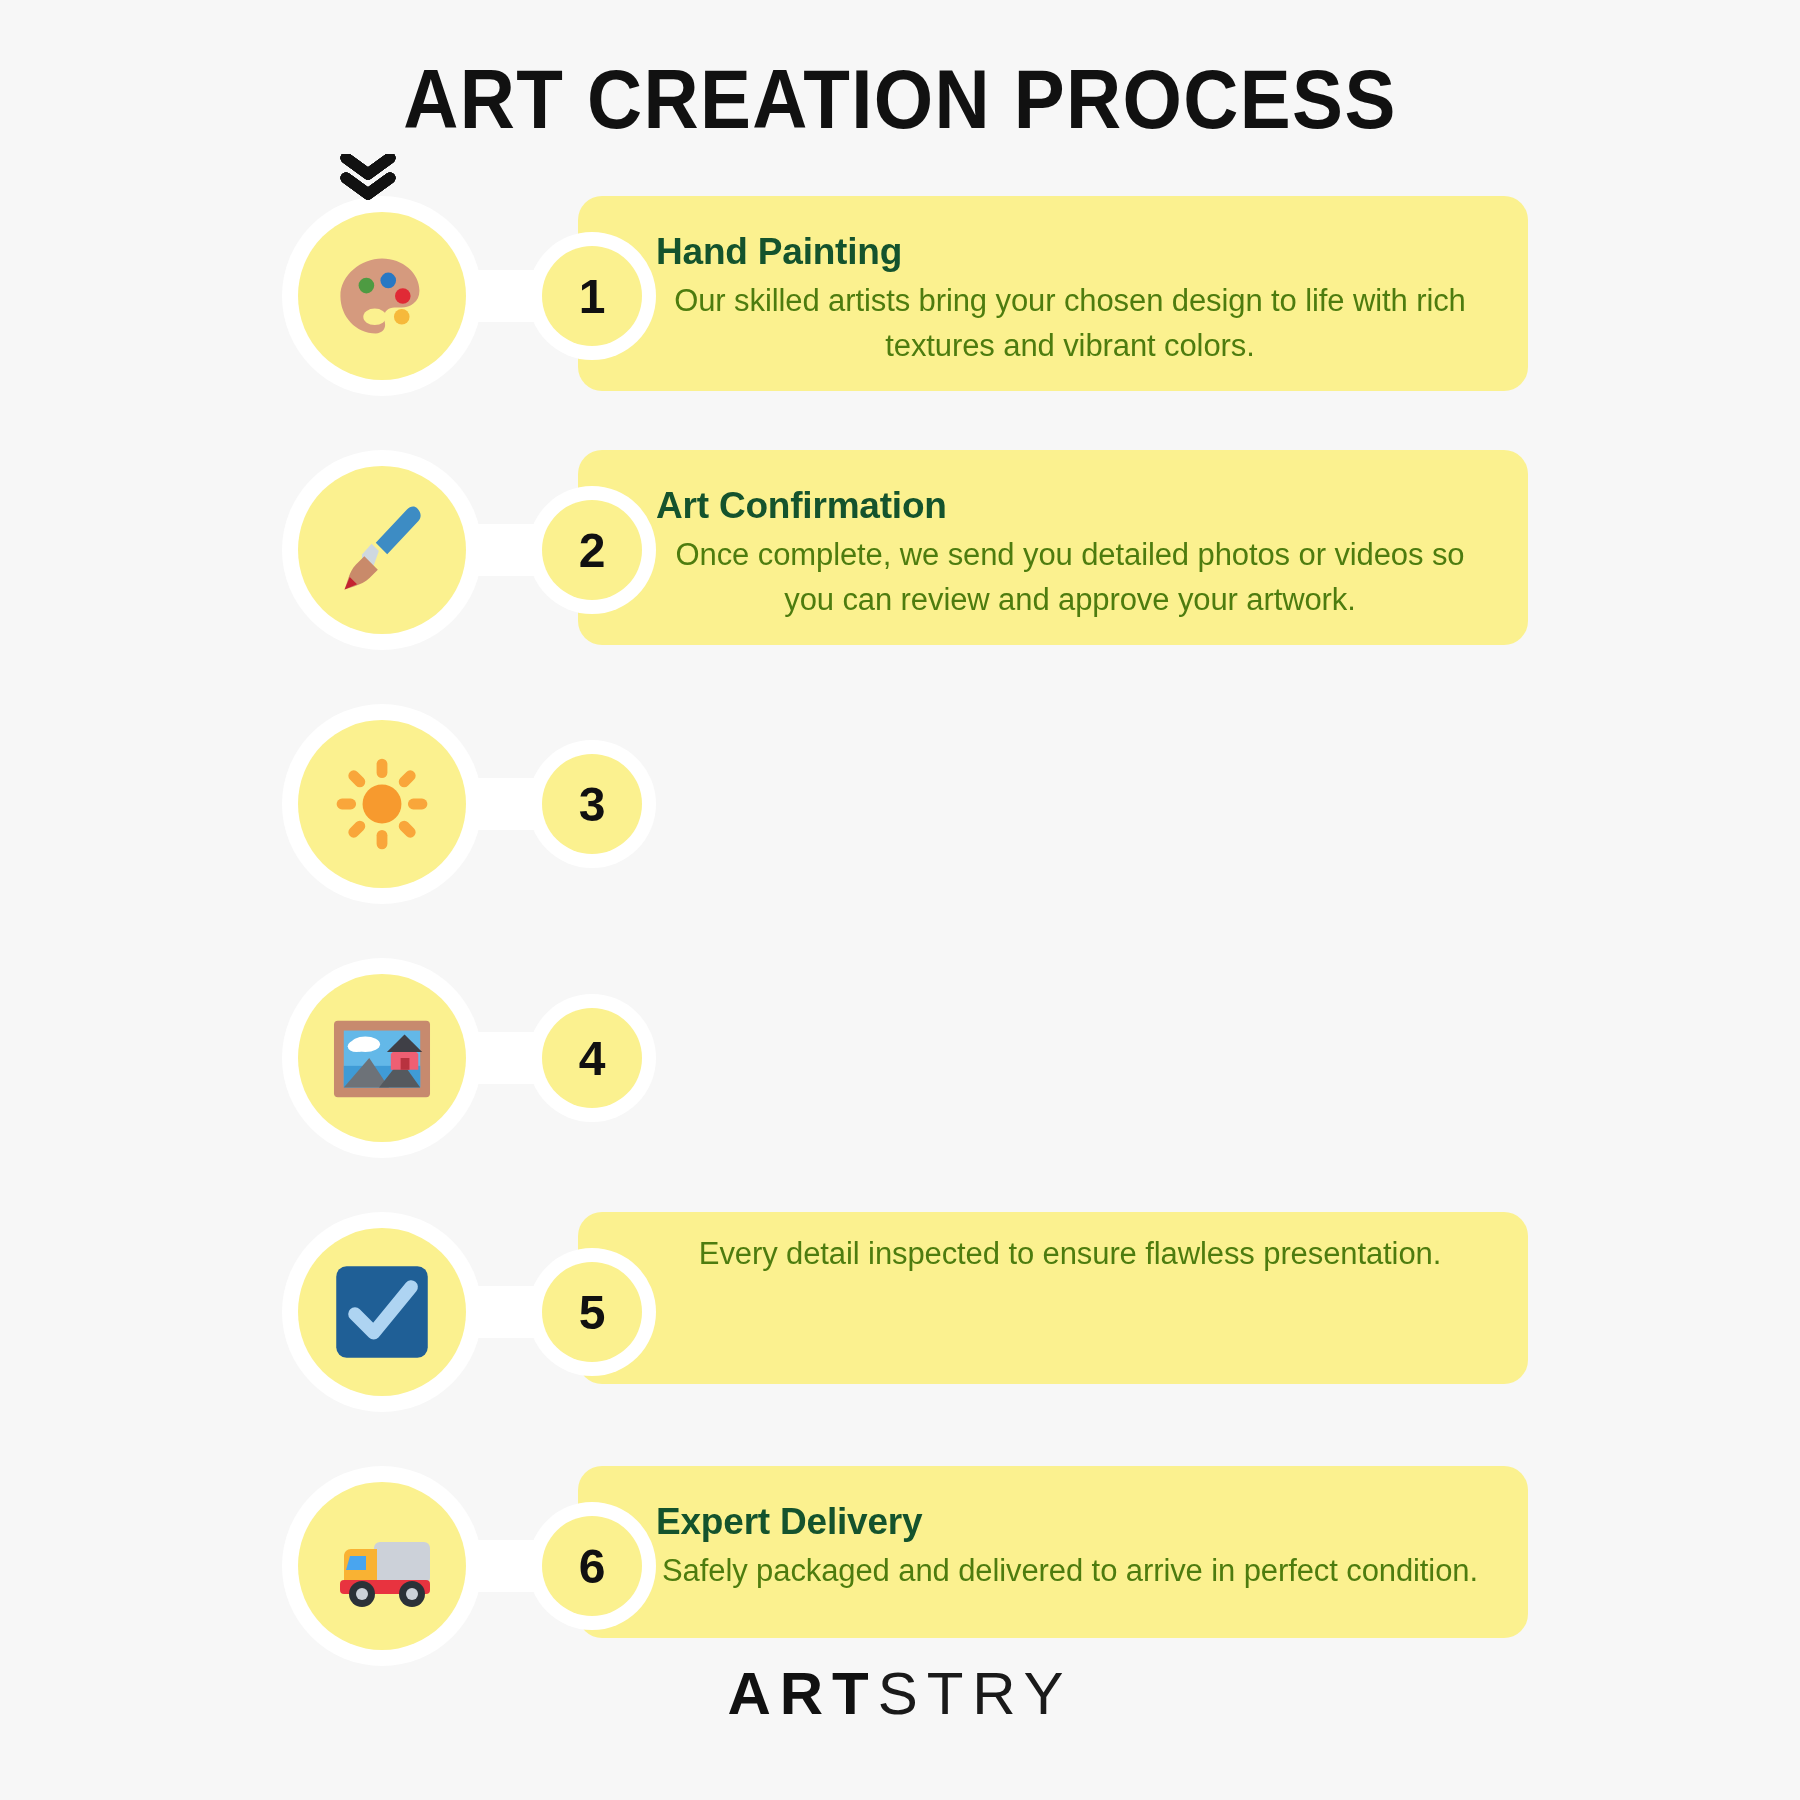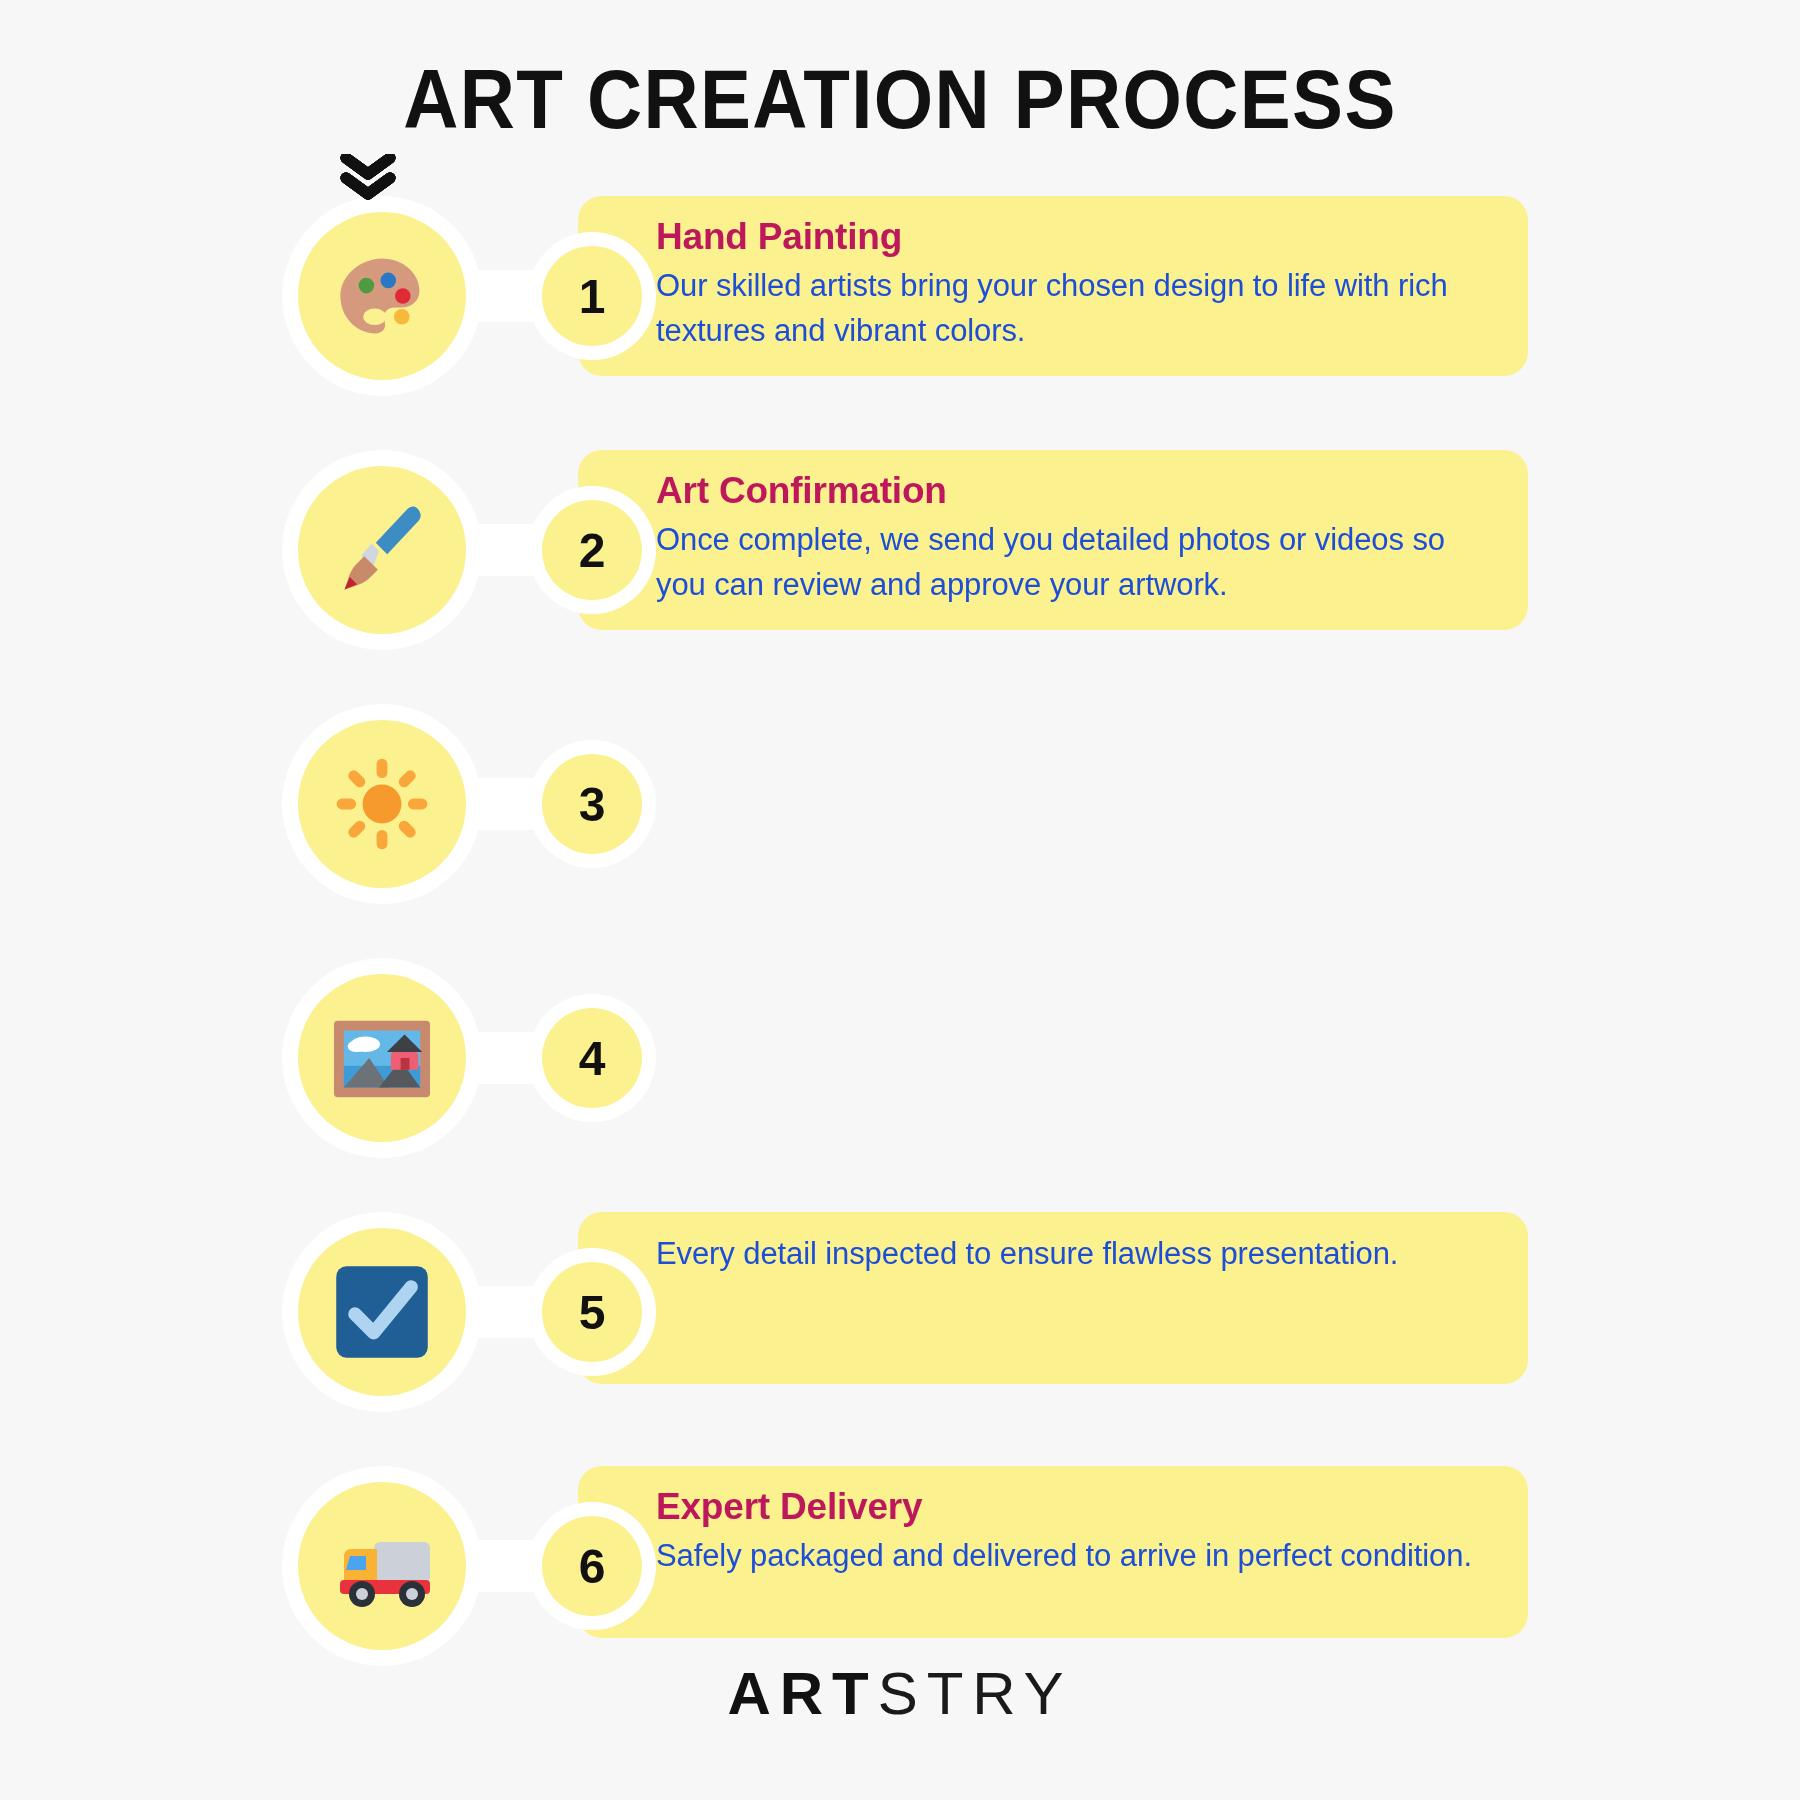--- a/index.html
+++ b/index.html
@@ -122,31 +122,33 @@
     min-height: 172px;
     background: #fbf18f;
     border-radius: 24px;
     padding: 20px 44px 22px 78px;
     z-index: 2;
   }
   .card-title {
     font-family: "Liberation Sans", sans-serif;
     font-weight: 700;
     font-size: 37px;
-    color: #be185d;
+    color: #14532d;
     letter-spacing: -0.2px;
     margin-bottom: 6px;
+    margin-top: 15px;
   }
   .card-desc {
     font-family: "Liberation Sans", sans-serif;
     font-weight: 400;
     font-size: 31px;
     line-height: 1.45;
-    color: #1d4ed8;
+    color: #4d7c0f;
     letter-spacing: -0.1px;
+    text-align: center;
   }
 
   
   .chevron {
     position: absolute;
     left: 340px;
     width: 56px;
     height: 46px;
     z-index: 6;
   }

